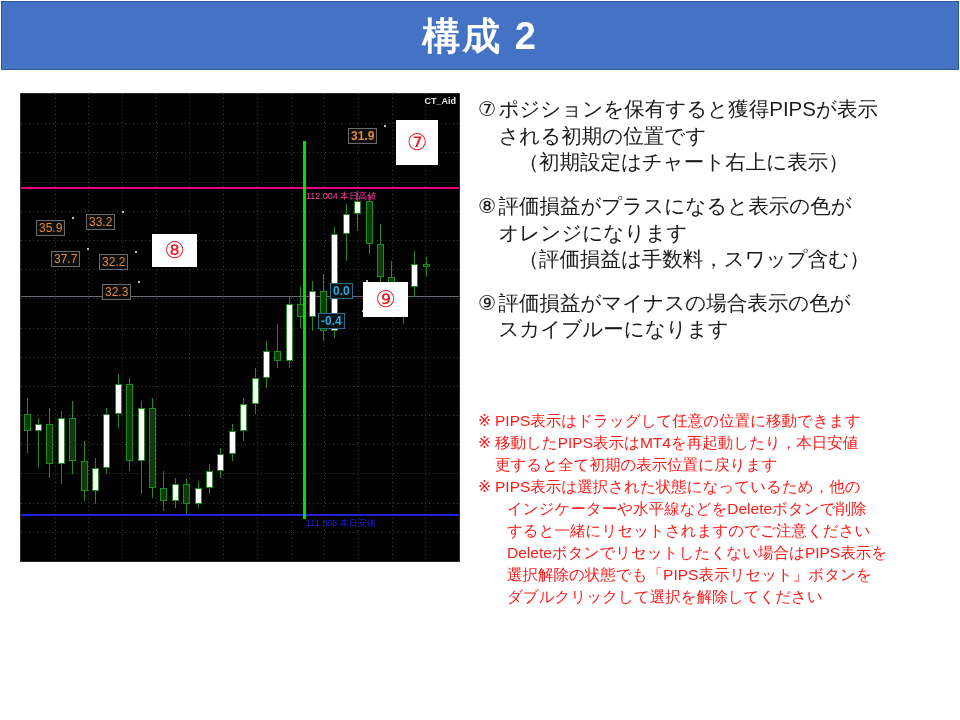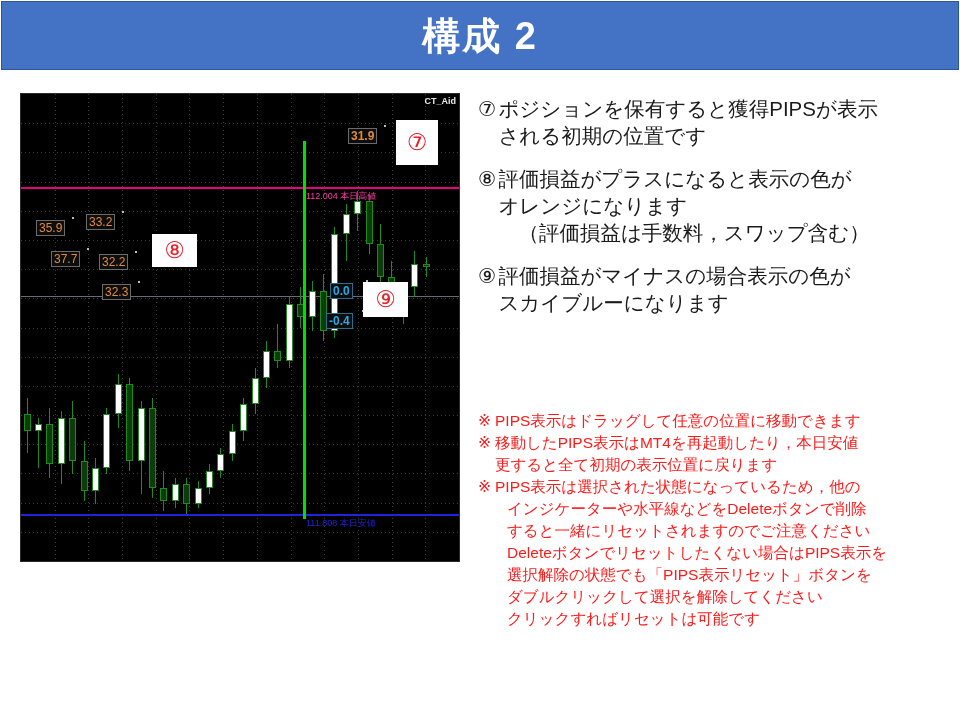--- a/index.html
+++ b/index.html
@@ -227,21 +227,21 @@
       <div class="chip profit" style="left: 65px; top: 120px;">33.2</div>
       <div class="chip-dot" style="left: 101px; top: 117px;"></div>
       <div class="chip profit" style="left: 30px; top: 157px;">37.7</div>
       <div class="chip-dot" style="left: 66px; top: 154px;"></div>
       <div class="chip profit" style="left: 78px; top: 160px;">32.2</div>
       <div class="chip-dot" style="left: 114px; top: 157px;"></div>
       <div class="chip profit" style="left: 81px; top: 190px;">32.3</div>
       <div class="chip-dot" style="left: 117px; top: 187px;"></div>
       <div class="chip loss" style="left: 309px; top: 189px;">0.0</div>
       <div class="chip-dot" style="left: 345px; top: 186px;"></div>
-      <div class="chip loss" style="left: 305px; top: 219px;">-0.4</div>
+      <div class="chip loss" style="left: 297px; top: 219px;">-0.4</div>
       <div class="chip-dot" style="left: 341px; top: 216px;"></div>
     </div>
   <div id="callouts-layer">
       <div class="callout" style="left: 375px; top: 26px; width: 42px; height: 45px;">
         <span class="callout-mark">⑦</span>
       </div>
       <div class="callout" style="left: 131px; top: 140px; width: 45px; height: 33px;">
         <span class="callout-mark">⑧</span>
       </div>
       <div class="callout" style="left: 342px; top: 188px; width: 45px; height: 35px;">
@@ -251,20 +251,21 @@
 
   <div id="chart-label-ctaid">CT_Aid</div>
 </div>
 
 <div id="notes-column">
     <div class="item">
       <span class="item-marker">⑦</span>
       <span class="item-lines">
         <div>ポジションを保有すると獲得PIPSが表示</div>
         <div>される初期の位置です</div>
+        <div class="indent">（初期設定はチャート右上に表示）</div>
       </span>
     </div>
     <div class="item">
       <span class="item-marker">⑧</span>
       <span class="item-lines">
         <div>評価損益がプラスになると表示の色が</div>
         <div>オレンジになります</div>
         <div class="indent">（評価損益は手数料，スワップ含む）</div>
       </span>
     </div>
@@ -292,16 +293,15 @@
     </div>
     <div class="note">
       <span class="note-marker">※</span>
       <span class="note-lines">
         <div>PIPS表示は選択された状態になっているため，他の</div>
         <div class="cont">インジケーターや水平線などをDeleteボタンで削除</div>
         <div class="cont">すると一緒にリセットされますのでご注意ください</div>
         <div class="cont">Deleteボタンでリセットしたくない場合はPIPS表示を</div>
         <div class="cont">選択解除の状態でも「PIPS表示リセット」ボタンを</div>
         <div class="cont">ダブルクリックして選択を解除してください</div>
-        <div class="cont">クリックすればリセットは可能です</div>
       </span>
     </div>
   </div>
 
 </body></html>

